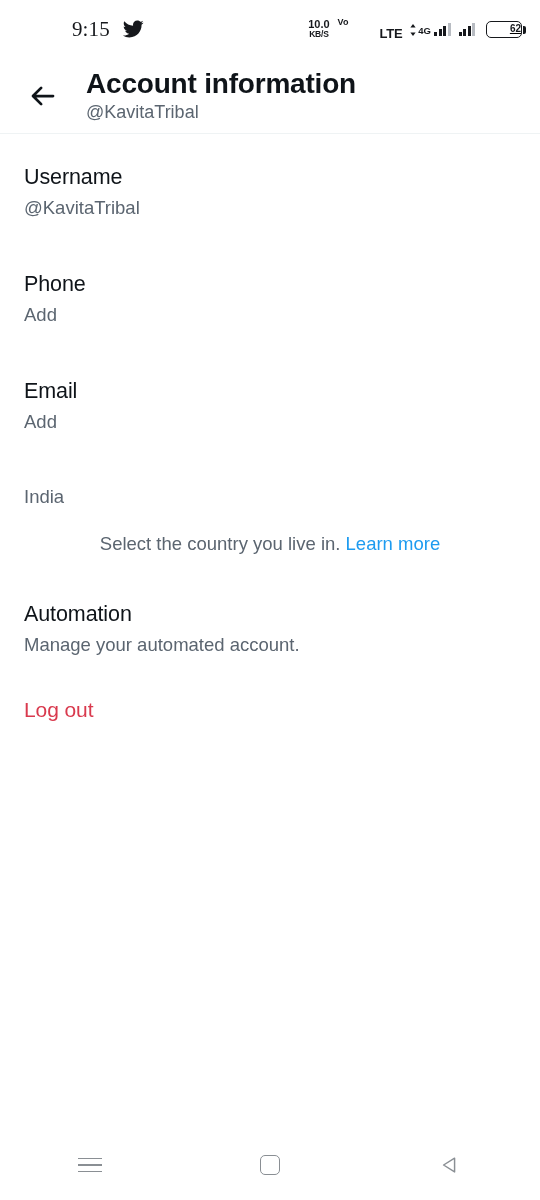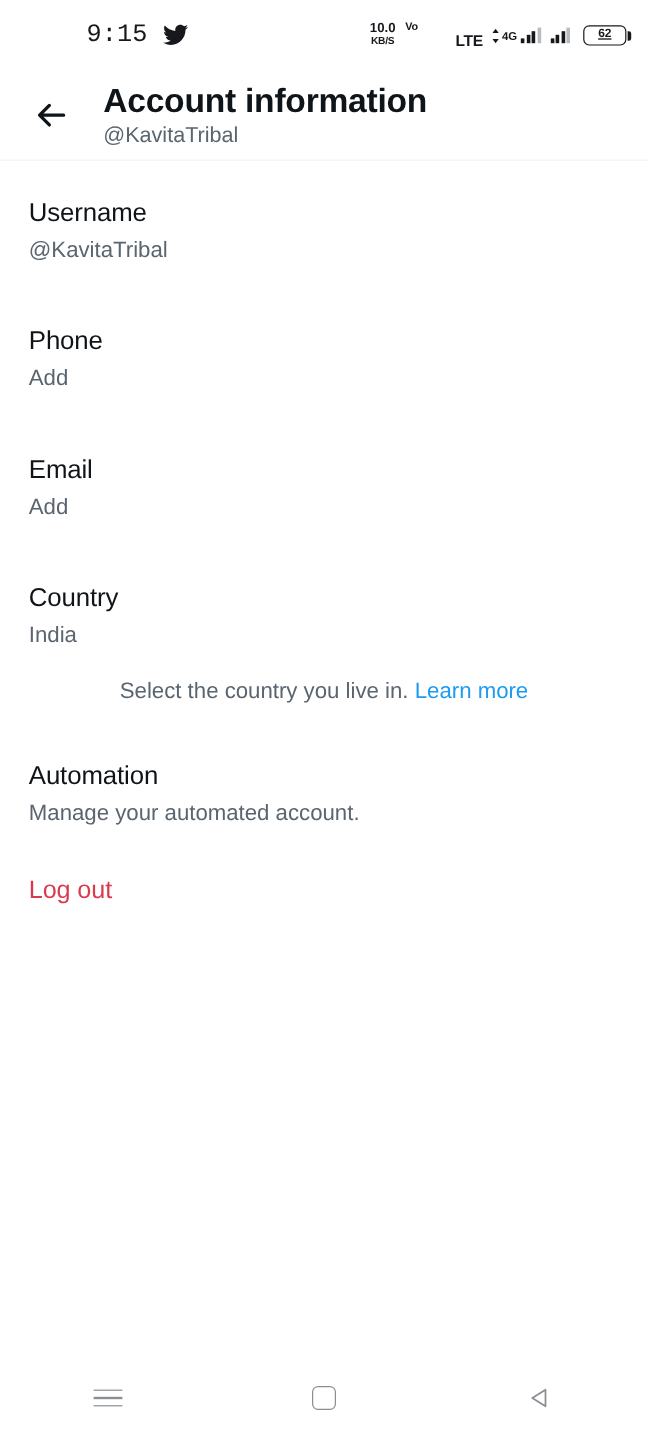--- a/index.html
+++ b/index.html
@@ -21,21 +21,21 @@
   .statusbar {
     height:58px; flex:0 0 58px;
     display:flex; align-items:center;
     padding:0 18px 0 0;
     background:#ffffff;
     position:relative;
   }
   .sb-left { display:flex; align-items:center; gap:12px; padding-left:72px; }
   .sb-time {
     font-size:21px; color:#16181c; letter-spacing:.1px;
-    font-family:Liberation Mono, monospace;
+    font-family:Liberation Serif, serif;
   }
   .sb-bird { width:22px; height:22px; display:block; }
   .sb-right {
     margin-left:auto;
     display:flex; align-items:center; gap:8px;
   }
   .sb-speed {
     display:flex; flex-direction:column; align-items:center;
     line-height:1.0; color:#16181c; font-weight:bold;
   }
@@ -56,21 +56,21 @@
   .bars i { display:block; width:3px; background:#16181c; }
   .bars i:nth-child(1){ height:4px; }
   .bars i:nth-child(2){ height:7px; }
   .bars i:nth-child(3){ height:10px; }
   .bars i:nth-child(4){ height:13px; background:#b8bcc2; }
   .sb-arrows { display:flex; flex-direction:column; gap:0px; margin-right:0px;}
   .sb-arrows svg { display:block; }
   .sb-batt {
     width:36px; height:17px;
     border:1.8px solid #16181c; border-radius:5px;
-    display:flex; align-items:center; justify-content:center;
+    display:flex; align-items:center; justify-content:flex-end;
     position:relative; margin-left:3px;text-decoration:underline;
   }
   .sb-batt:after {
     content:""; position:absolute; right:-4.5px; top:4px;
     width:3px; height:8px; background:#16181c;
     border-radius:0 2px 2px 0;
   }
   .sb-batt span { font-size:10px; font-weight:bold; color:#16181c; line-height:1; }
 
   
@@ -220,21 +220,20 @@
       <div class="row-label">Phone</div>
       <div class="row-value">Add</div>
     </div>
 
     <div class="row">
       <div class="row-label">Email</div>
       <div class="row-value">Add</div>
     </div>
 
     <div class="row row-country">
-      <div class="row-label">Country</div>
       <div class="row-value">India</div>
       <div class="row-help"><span>Select the country you live in. </span><a href="#">Learn more</a></div>
     </div>
 
     <div class="row row-automation">
       <div class="row-label">Automation</div>
       <div class="row-value">Manage your automated account.</div>
     </div>
 
     <div class="logout">Log out</div>

